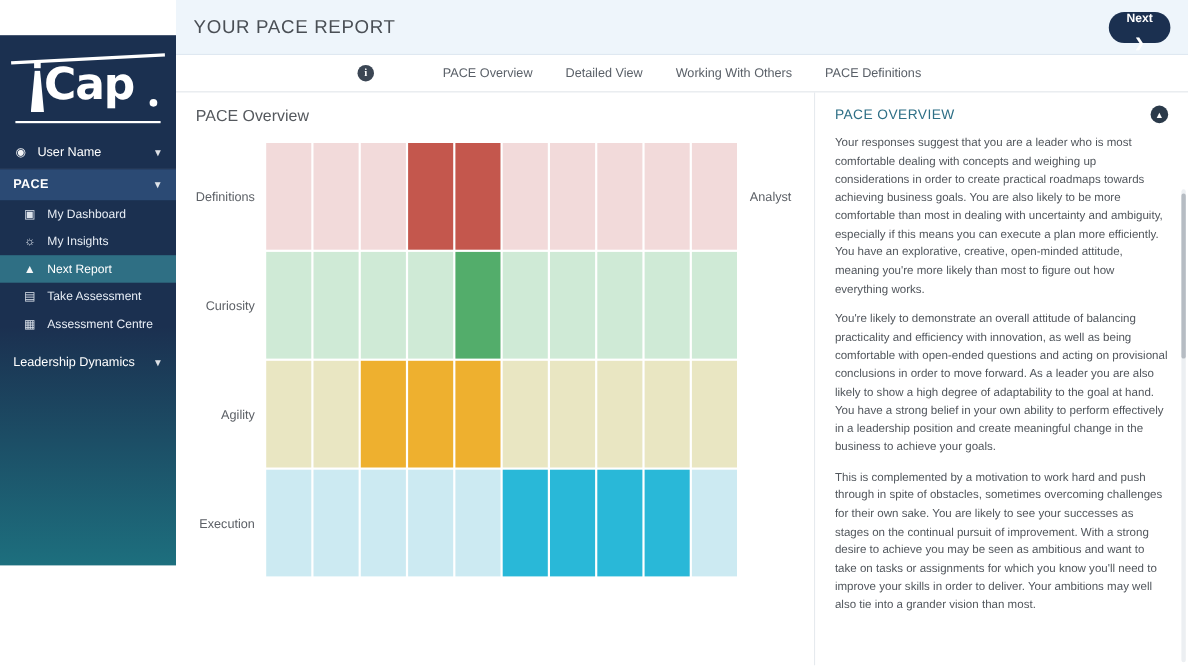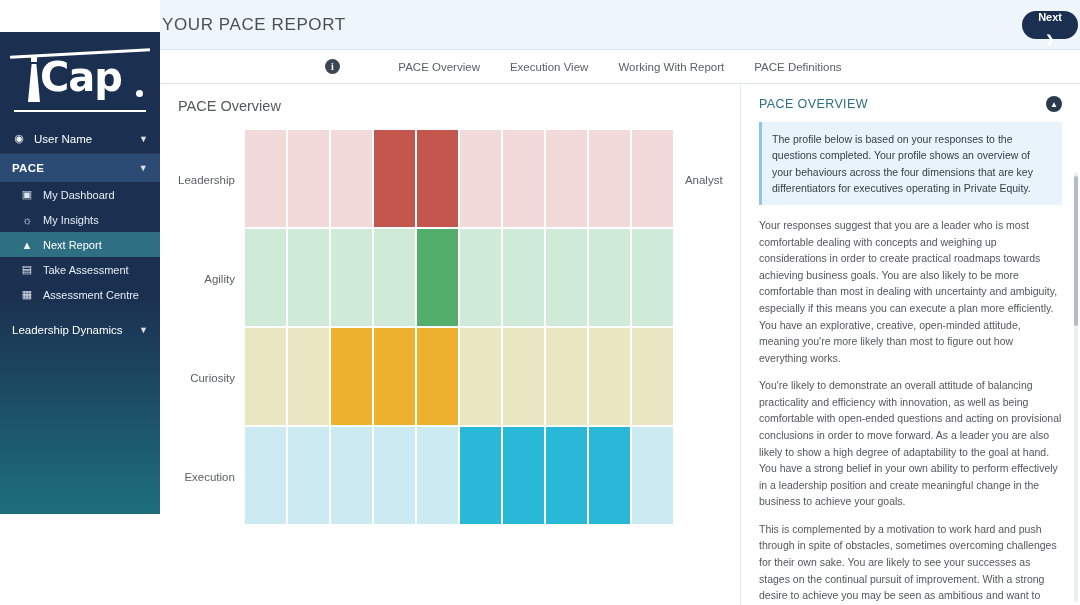--- a/index.html
+++ b/index.html
@@ -67,21 +67,21 @@
   }
   .nav-item.active { background: #2f6f84; color: #fff; }
   .ico { width: 14px; height: 14px; display: inline-flex; align-items: center; justify-content: center; font-size: 11px; opacity: .95; }
   .group-row { margin-top: 8px; font-size: 11.5px; }
 
   
   .main { flex: 1; height: 605px; position: relative; background: #fff; }
 
   .topbar {
     height: 50px; background: #eef5fb; display: flex; align-items: center;
-    padding: 0 2px; border-bottom: 1px solid #dfe8f1;
+    padding: 0 16px; border-bottom: 1px solid #dfe8f1;
   }
   .report-title {
     font-size: 17px; color: #4a4f55; letter-spacing: .6px; font-weight: 400;
   }
   .next-btn {
     margin-left: auto; background: #1b3050; color: #fff; border: none;
     border-radius: 16px; height: 28px; padding: 0 16px;
     font-size: 11px; font-weight: 700; display: flex; align-items: center; gap: 10px;
     cursor: pointer;
     flex-direction: column;
@@ -214,35 +214,35 @@
       <div class="report-title">YOUR PACE REPORT</div>
       <button class="next-btn">
         <span>Next</span>
         <span class="arrow">❯</span>
       </button>
     </div>
 
     <nav class="tabsbar">
       <span class="info-icon">i</span>
       <span class="tab">PACE Overview</span>
-      <span class="tab">Execution View</span>
-      <span class="tab">Working With Report</span>
+      <span class="tab">Detailed View</span>
+      <span class="tab">Working With Others</span>
       <span class="tab">PACE Definitions</span>
     </nav>
 
     <div class="content">
 
       <div class="left-panel">
         <div class="panel-title">PACE Overview</div>
 
         <div class="grid-area">
           <div class="row-labels">
-            <div class="rowlabel left">Leadership</div>
+            <div class="rowlabel left">Definitions</div>
+            <div class="rowlabel left">Curiosity</div>
             <div class="rowlabel left">Agility</div>
-            <div class="rowlabel left">Curiosity</div>
             <div class="rowlabel left">Execution</div>
           </div>
 
           <div class="grid" id="pace-grid">
               <div class="grid-row">
                 <div class="cell" style="background: rgb(242, 218, 218);"></div>
                 <div class="cell" style="background: rgb(242, 218, 218);"></div>
                 <div class="cell" style="background: rgb(242, 218, 218);"></div>
                 <div class="cell" style="background: rgb(196, 87, 77);"></div>
                 <div class="cell" style="background: rgb(196, 87, 77);"></div>
@@ -295,21 +295,20 @@
           </div>
         </div>
       </div>
 
       <div class="right-panel">
         <div class="rp-head">
           <div class="rp-title">PACE OVERVIEW</div>
           <div class="collapse-btn">▲</div>
         </div>
 
-        <div class="callout">The profile below is based on your responses to the questions completed. Your profile shows an overview of your behaviours across the four dimensions that are key differentiators for executives operating in Private Equity.</div>
 
         <p class="para">Your responses suggest that you are a leader who is most comfortable dealing with concepts and weighing up considerations in order to create practical roadmaps towards achieving business goals. You are also likely to be more comfortable than most in dealing with uncertainty and ambiguity, especially if this means you can execute a plan more efficiently. You have an explorative, creative, open-minded attitude, meaning you're more likely than most to figure out how everything works.</p>
         <p class="para">You're likely to demonstrate an overall attitude of balancing practicality and efficiency with innovation, as well as being comfortable with open-ended questions and acting on provisional conclusions in order to move forward. As a leader you are also likely to show a high degree of adaptability to the goal at hand. You have a strong belief in your own ability to perform effectively in a leadership position and create meaningful change in the business to achieve your goals.</p>
         <p class="para">This is complemented by a motivation to work hard and push through in spite of obstacles, sometimes overcoming challenges for their own sake. You are likely to see your successes as stages on the continual pursuit of improvement. With a strong desire to achieve you may be seen as ambitious and want to take on tasks or assignments for which you know you'll need to improve your skills in order to deliver. Your ambitions may well also tie into a grander vision than most.</p>
 
         <div class="scrollbar"></div>
         <div class="scrollthumb"></div>
       </div>
 
     </div>

